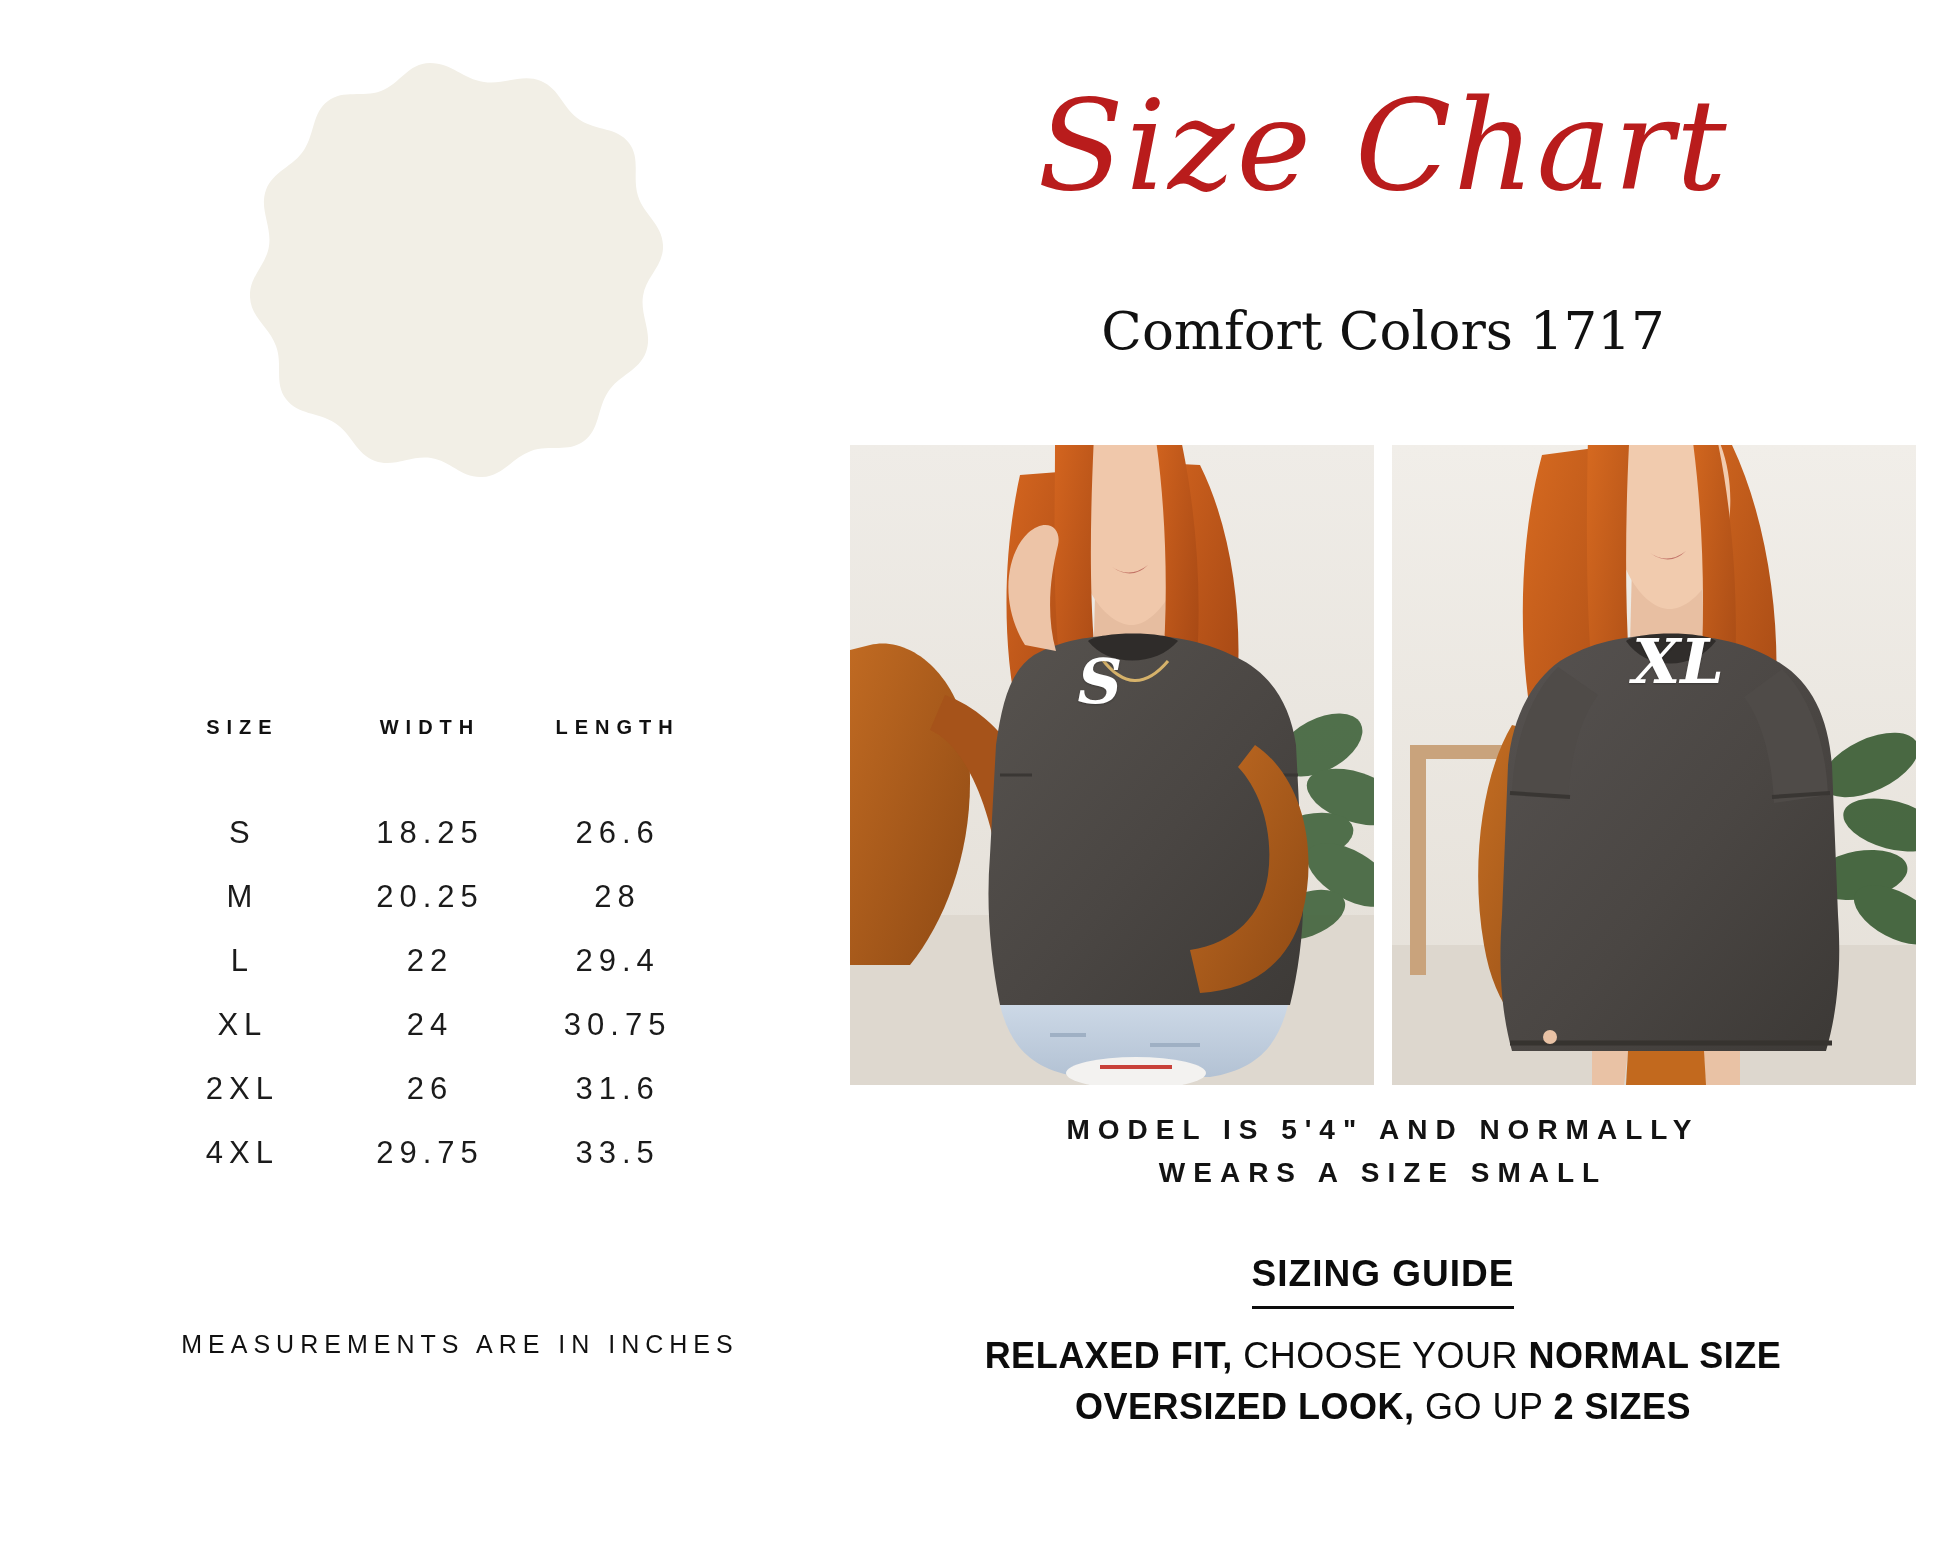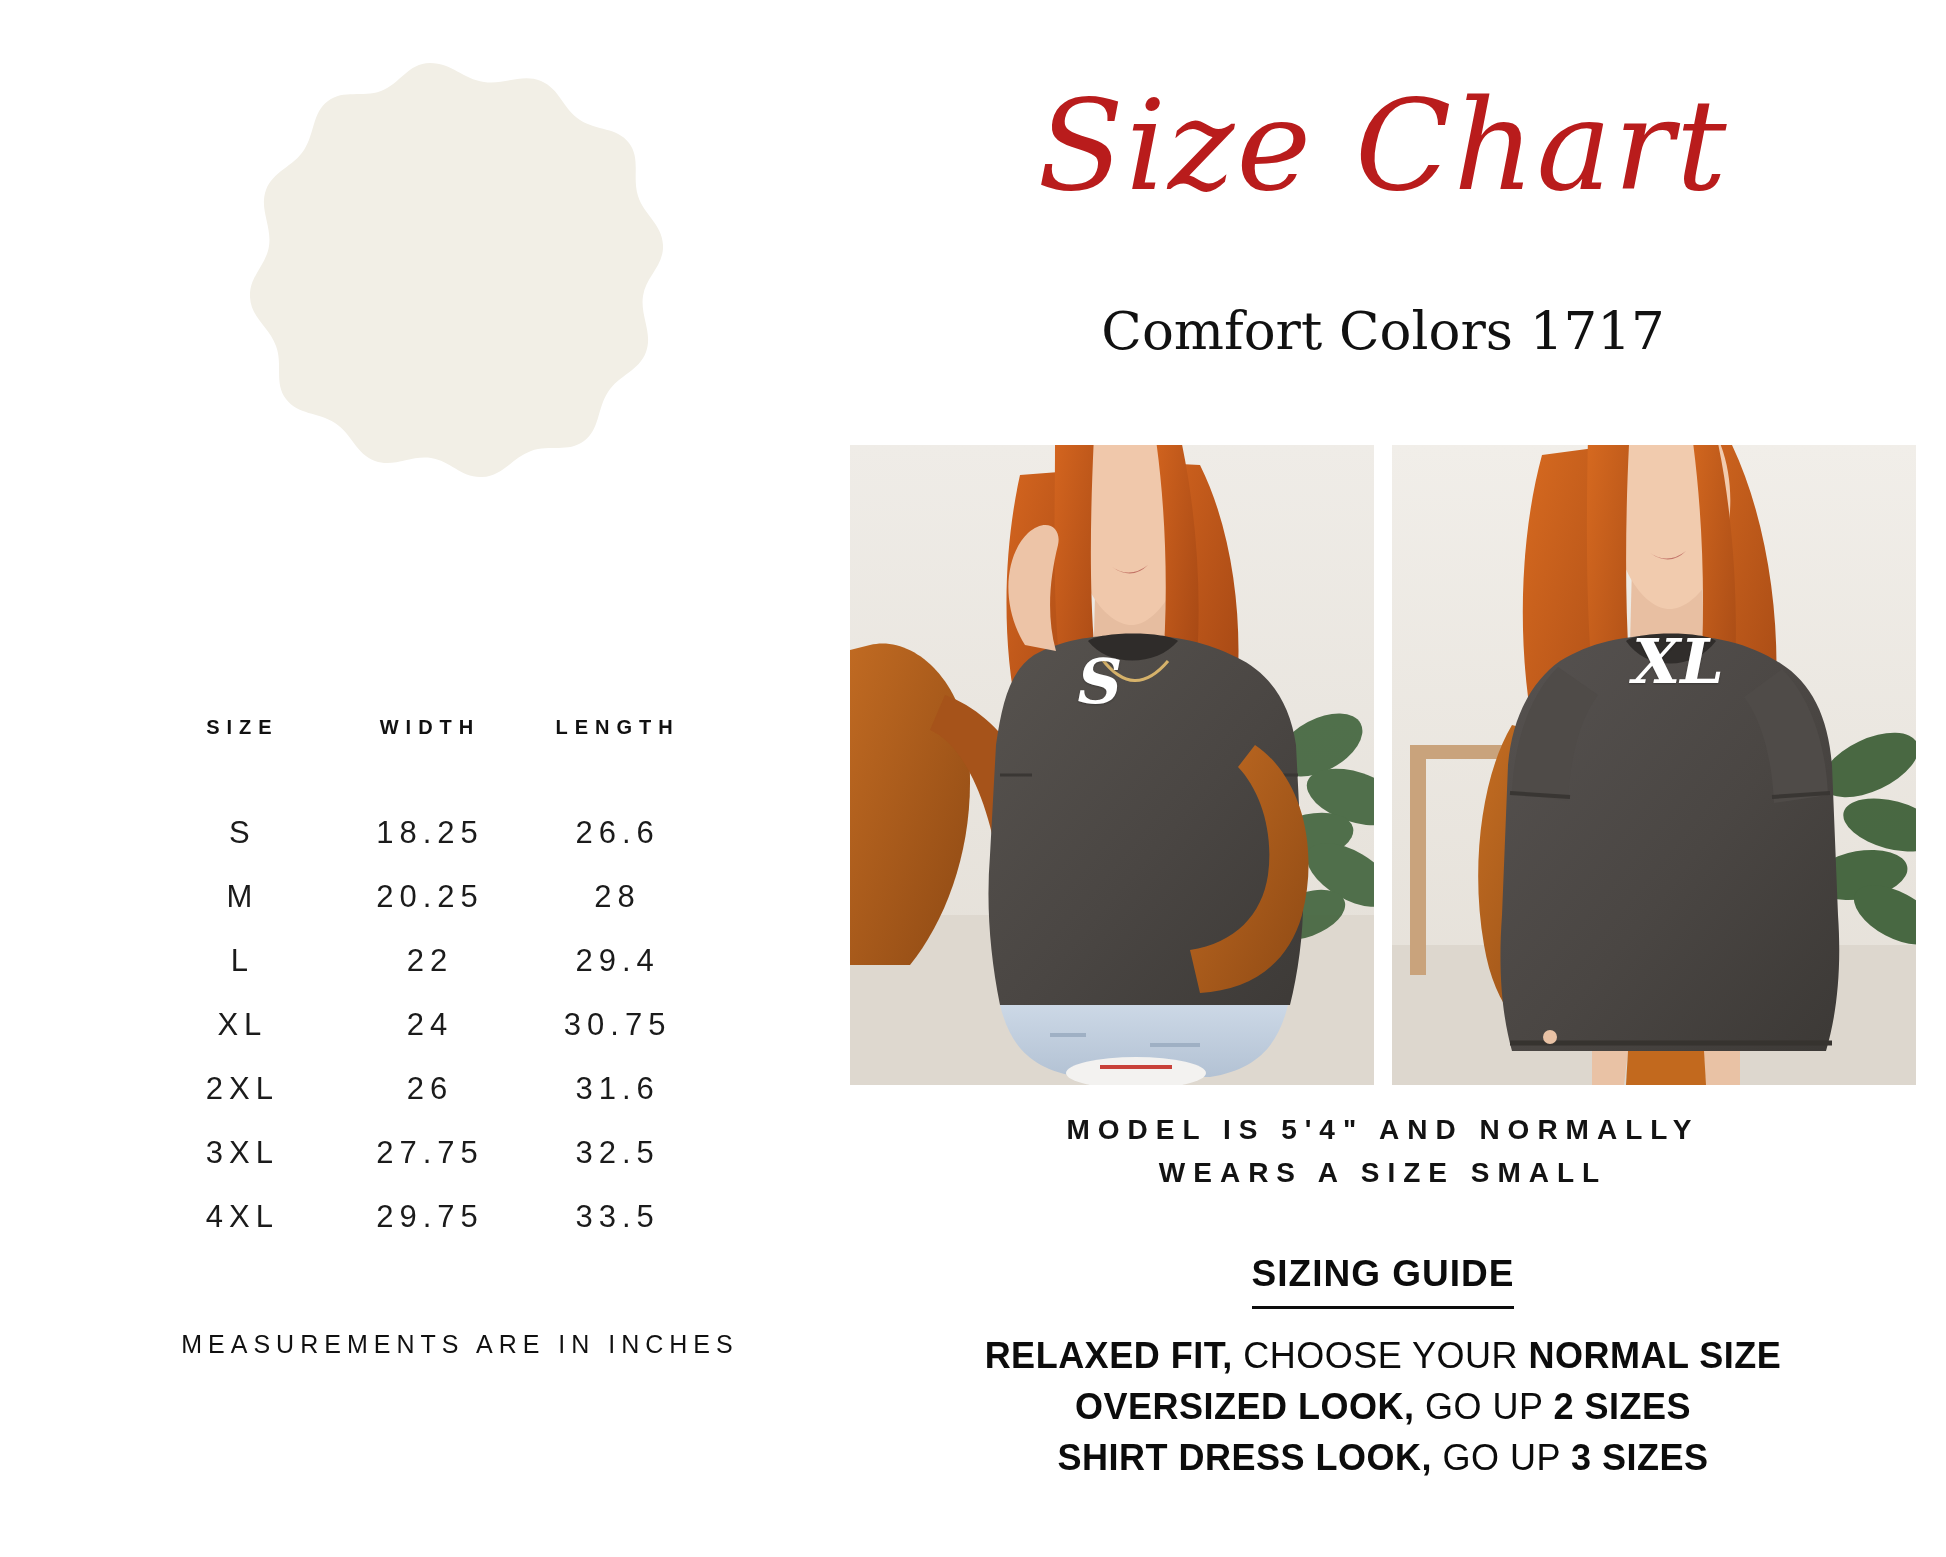--- a/index.html
+++ b/index.html
@@ -280,25 +280,20 @@
             <td>XL</td>
             <td>24</td>
             <td>30.75</td>
           </tr>
           <tr>
             <td>2XL</td>
             <td>26</td>
             <td>31.6</td>
           </tr>
           <tr>
-            <td>3XL</td>
-            <td>27.75</td>
-            <td>32.5</td>
-          </tr>
-          <tr>
             <td>4XL</td>
             <td>29.75</td>
             <td>33.5</td>
           </tr>
         </tbody>
       </table>
     </div>
 
     <div class="footnote">MEASUREMENTS ARE IN INCHES</div>
   </div>
@@ -470,19 +465,16 @@
       <span>SIZING GUIDE</span>
     </div>
 
     <div class="guide-lines">
       <div class="guide-line">
         <span class="hv">RELAXED FIT,</span><span class="lt"> CHOOSE YOUR </span><span class="hv">NORMAL SIZE</span>
       </div>
       <div class="guide-line">
         <span class="hv">OVERSIZED LOOK,</span><span class="lt"> GO UP </span><span class="hv">2 SIZES</span>
       </div>
-      <div class="guide-line">
-        <span class="hv">SHIRT DRESS LOOK,</span><span class="lt"> GO UP </span><span class="hv">3 SIZES</span>
-      </div>
     </div>
 
   </div>
 </div>
 
 </body></html>

